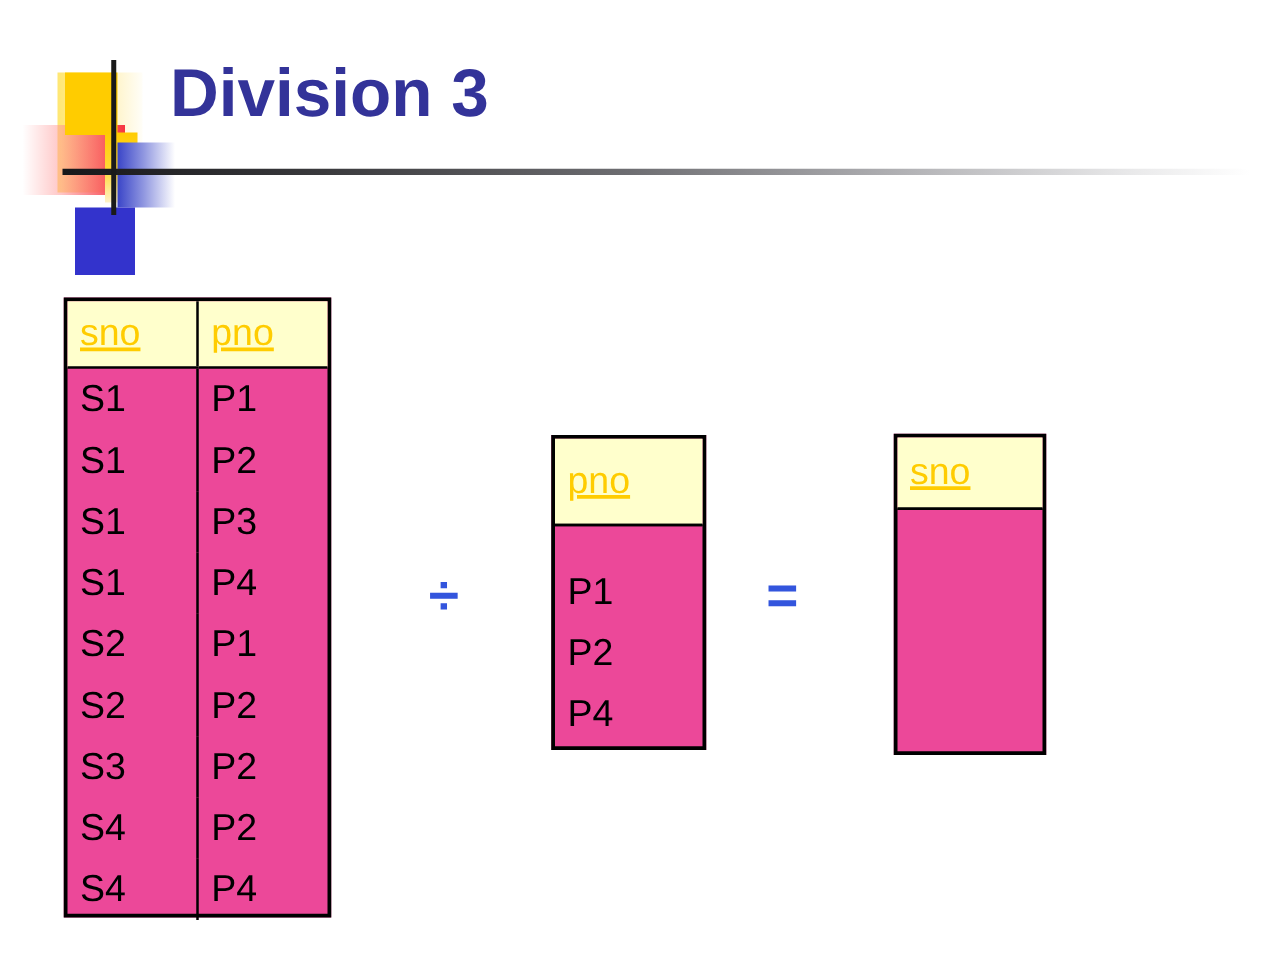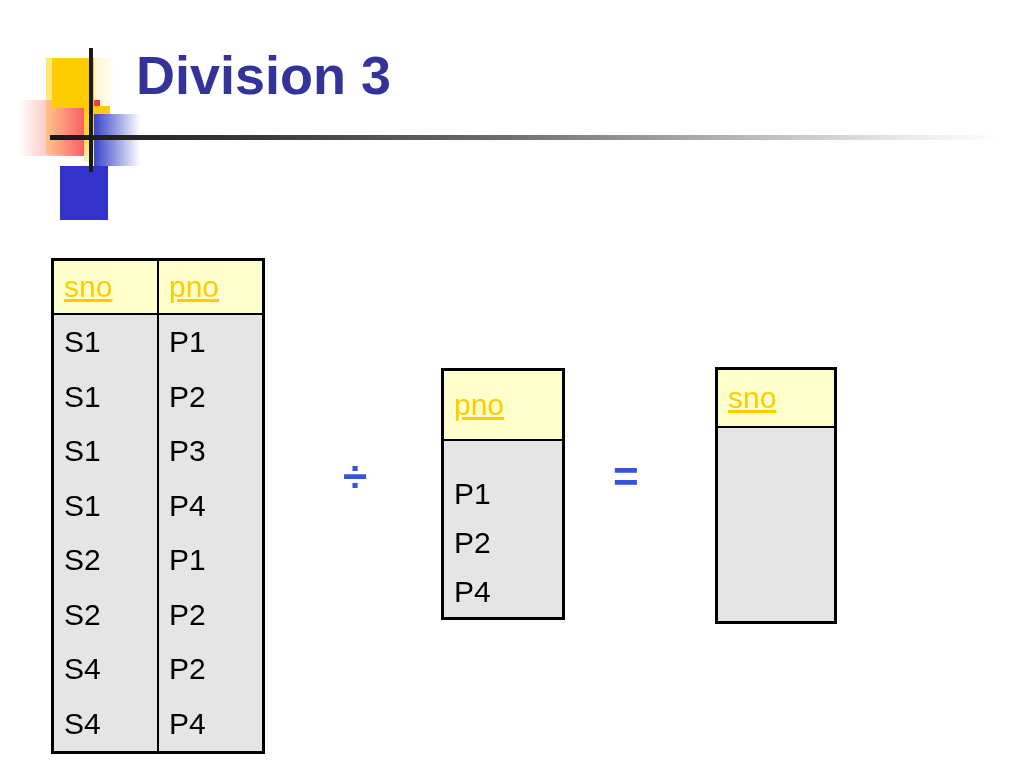--- a/index.html
+++ b/index.html
@@ -81,23 +81,22 @@
   #deco-hline {
     left: 50px; top: 135px;
     width: 950px; height: 5px;
     background: linear-gradient(to right, #17171a 0%, #3a3a3d 22%, #6e6e72 48%, #b5b5b8 72%, #e9e9ea 90%, #ffffff 100%);
   }
 
   
   .relation {
     position: absolute;
     border: 3px solid #000000;
-    background: #e5e5e5;
+    background: #ec4899;
     box-sizing: border-box;
-    margin-top: 20px;
   }
   .rel-table {
     border-collapse: collapse;
     width: 100%;
     height: 100%;
     table-layout: fixed;
   }
   .rel-table th, .rel-table td {
     padding: 0 0 0 10px;
     margin: 0;
@@ -199,20 +198,24 @@
       </tr>
       <tr>
         <td>S2</td>
         <td class="col-sep">P1</td>
       </tr>
       <tr>
         <td>S2</td>
         <td class="col-sep">P2</td>
       </tr>
       <tr>
+        <td>S3</td>
+        <td class="col-sep">P2</td>
+      </tr>
+      <tr>
         <td>S4</td>
         <td class="col-sep">P2</td>
       </tr>
       <tr>
         <td>S4</td>
         <td class="col-sep">P4</td>
       </tr>
     </tbody>
   </table>
 </div>

